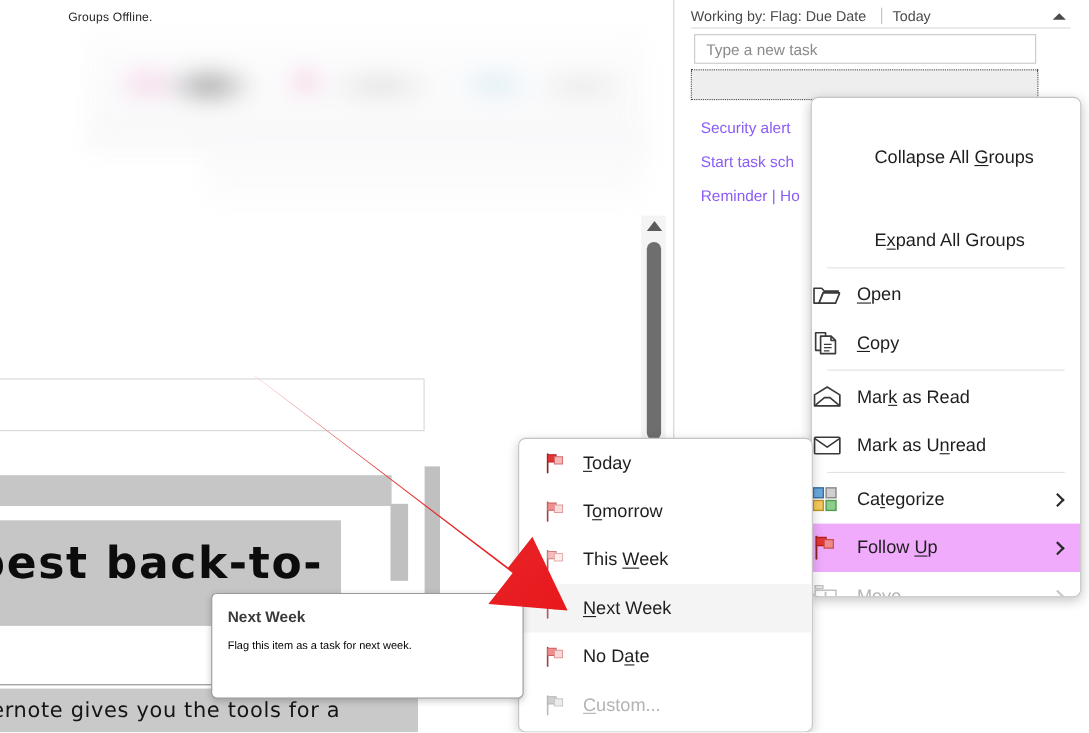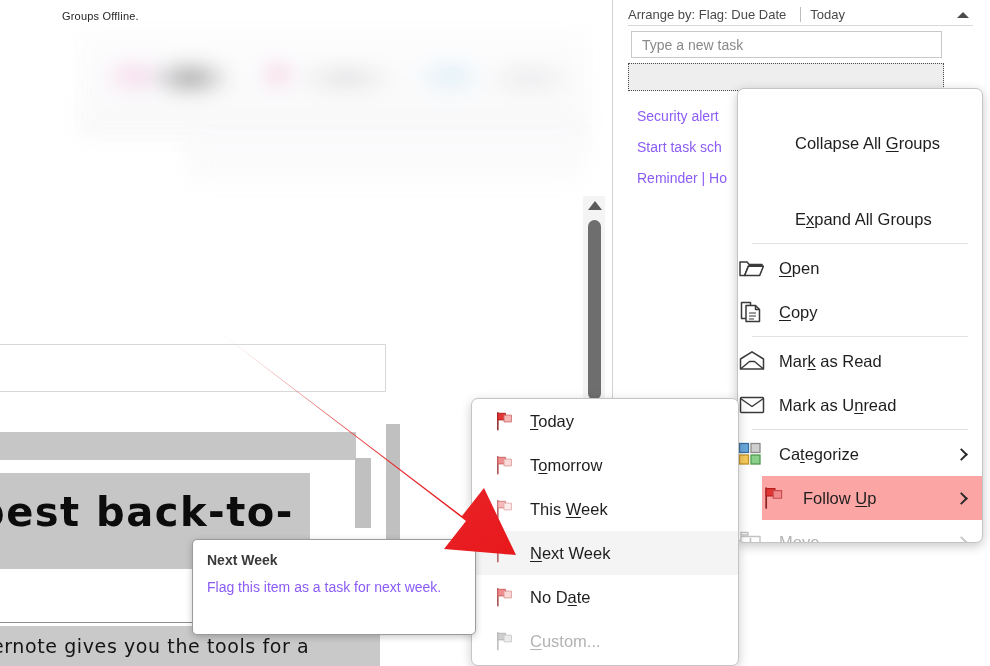--- a/index.html
+++ b/index.html
@@ -215,21 +215,21 @@
     overflow: hidden;
   }
   .ctx-item {
     position: relative;
     height: 44px;
     display: flex;
     align-items: center;
     cursor: default;
   }
   .ctx-item.noicon { padding-left: 57px; margin-top: 32px; }
-  .ctx-item.highlight { background: #fca5a5; margin-left: 24px; }
+  .ctx-item.highlight { background: #f0abfc; }
   .ctx-icon {
     width: 41px;
     flex: 0 0 41px;
     display: flex;
     align-items: center;
   }
   .ctx-label {
     font-size: 16.5px;
     color: #1e1e1e;
     white-space: nowrap;
@@ -297,22 +297,22 @@
     box-shadow: 0 2px 7px rgba(0,0,0,.22);
     padding: 12px 14px 0 14px;
   }
   .tooltip-title {
     font-size: 14px;
     font-weight: bold;
     color: #3a3a3a;
     margin-bottom: 9px;
   }
   .tooltip-body {
-    font-size: 14px;
-    color: #8b5cf6;
+    font-size: 10px;
+    color: #000000;
     line-height: 21px;
     width: 236px;
   }
 
   
   .red-arrow {
     position: absolute;
     left: 216px; top: 330px;
     width: 320px; height: 235px;
     pointer-events: none;
@@ -340,21 +340,21 @@
   <div class="doc-sep-line"></div>
   <div class="doc-band-c"></div>
   <div class="doc-body-text">ernote gives you the tools for a</div>
 
   <div class="scroll-track"></div>
   <div class="scroll-up-arrow"></div>
   <div class="scroll-thumb"></div>
   <div class="panel-divider"></div>
 
   <div class="arrange-bar">
-    <span class="arrange-label">Arrange by: Flag: Due Date</span>
+    <span class="arrange-label">Working by: Flag: Due Date</span>
     <span class="arrange-sep"></span>
     <span class="arrange-today">Today</span>
     <span class="arrange-caret"></span>
   </div>
 
   <input class="new-task-input" type="text" placeholder="Type a new task" style="">
 
   <div class="task-selected-row">
     
   </div>

